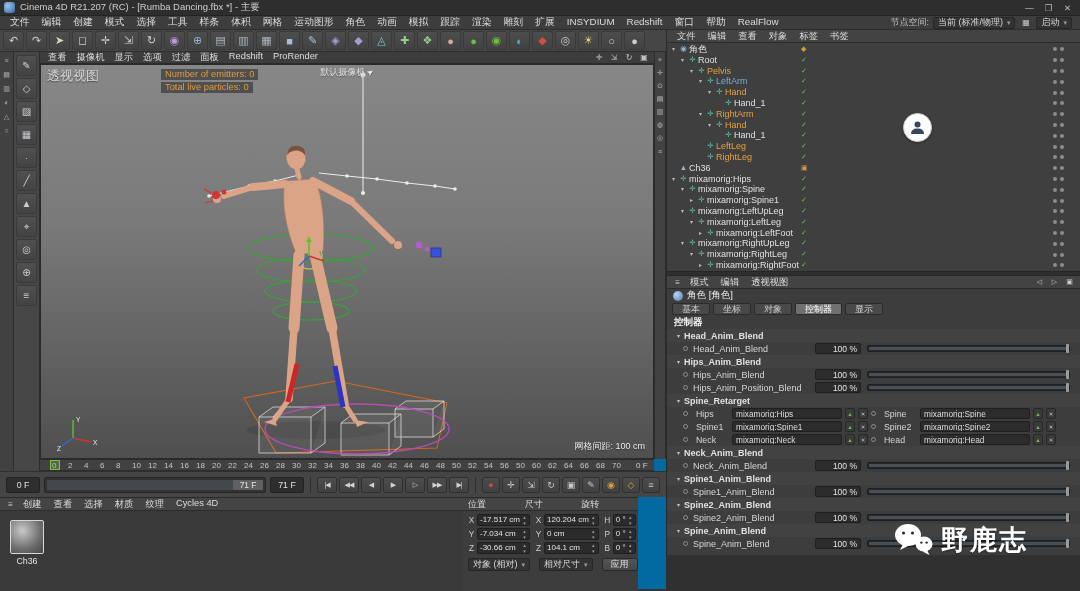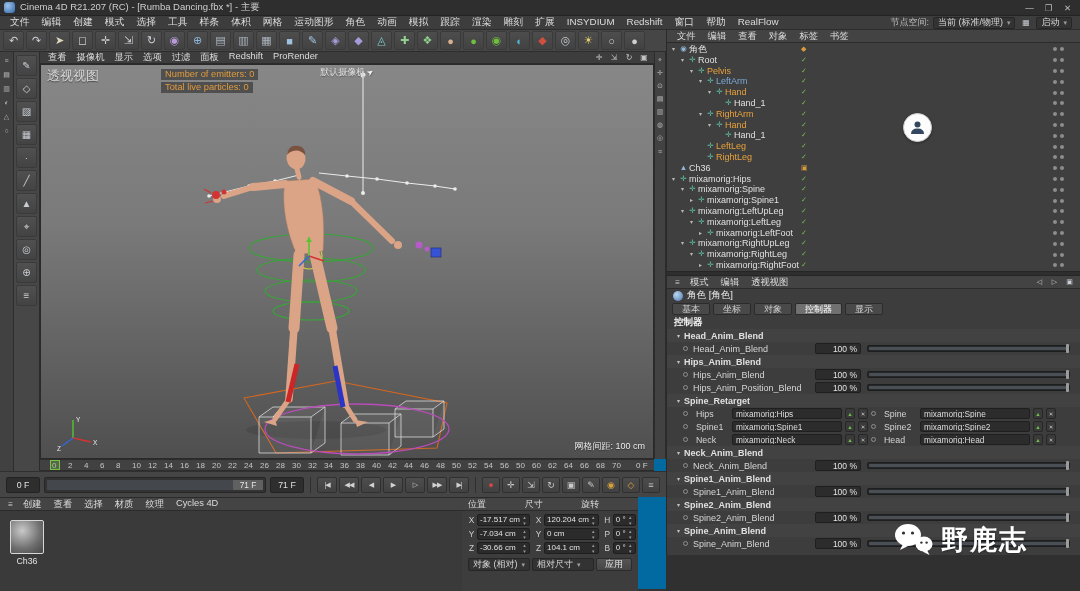--- a/index.html
+++ b/index.html
@@ -67,21 +67,21 @@
   #coord-panel{left:462px;top:497px;width:176px;height:94px;background:#3d3d3d;border-top:1px solid #2a2a2a}
   #coord-head{display:grid;grid-template-columns:repeat(3,1fr);height:13px;background:#444;border-bottom:1px solid #2c2c2c;align-items:center;padding:0 6px;column-gap:6px}
   #coord-head span{font-size:9px;color:#dadada}
   #coord-body{display:grid;grid-template-columns:repeat(3,1fr);column-gap:5px;padding:3px 6px 0 6px}
   .crow{display:flex;align-items:center;gap:2px;margin-bottom:2px}
   .caxis{width:7px;font-size:8.3px;color:#cfcfcf;text-align:center;flex:0 0 auto}
   .cbox{flex:1;height:12px;background:#2b2b2b;border:1px solid #1e1e1e;border-radius:2px;color:#e2e2e2;font-size:8px;line-height:10px;padding:0 9px 0 2px;position:relative;white-space:nowrap;overflow:hidden}
   .spin{position:absolute;right:1px;top:-1px;width:7px;color:#999;font-size:5px;line-height:6px;text-align:center}
   .spin::before{content:"▴";display:block}
   .spin::after{content:"▾";display:block}
-  #coord-foot{display:flex;gap:2px;padding:2px 6px}
+  #coord-foot{display:flex;gap:9px;padding:2px 6px}
   #coord-foot .drop{flex:1.2;height:13px}
   #apply-btn{flex:0 0 36px;height:13px;background:linear-gradient(#555,#464646);border:1px solid #2b2b2b;border-radius:2px;font-size:9px;color:#e0e0e0;display:flex;align-items:center;justify-content:center}
   
   #right-thin{left:654px;top:52px;width:12px;height:407px;background:#424242;border-left:1px solid #2c2c2c;border-right:1px solid #2c2c2c;display:flex;flex-direction:column;align-items:center;padding-top:3px;gap:3px}
   #right-thin .icn{width:10px;height:10px;font-size:7px;color:#b8b8b8}
   
   #right-panel{left:666px;top:30px;width:414px;height:525px;background:#3d3d3d;border-left:1px solid #2a2a2a}
   #below-right{left:666px;top:555px;width:414px;height:36px;background:#303030}
   #om-menu{height:13px;background:#434343;border-bottom:1px solid #2b2b2b;display:flex;align-items:center;padding:0 4px}
   #om-menu .mitem{font-size:9.3px;padding:0 6px}

